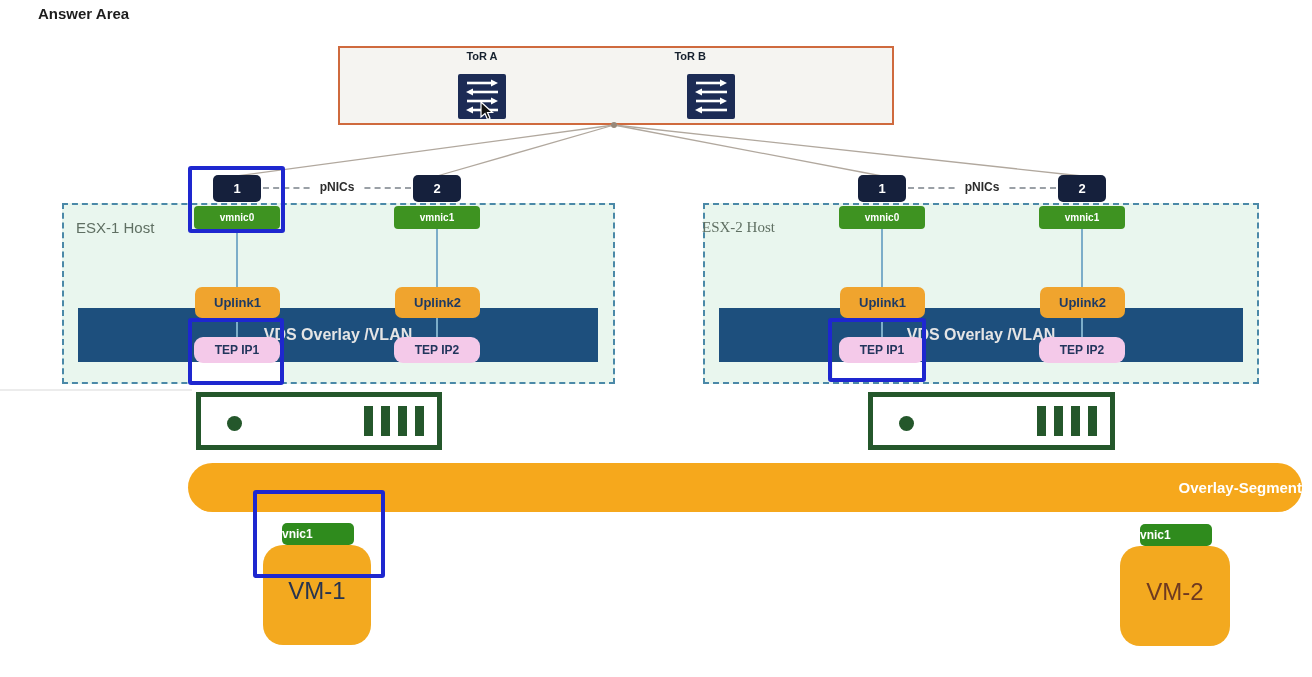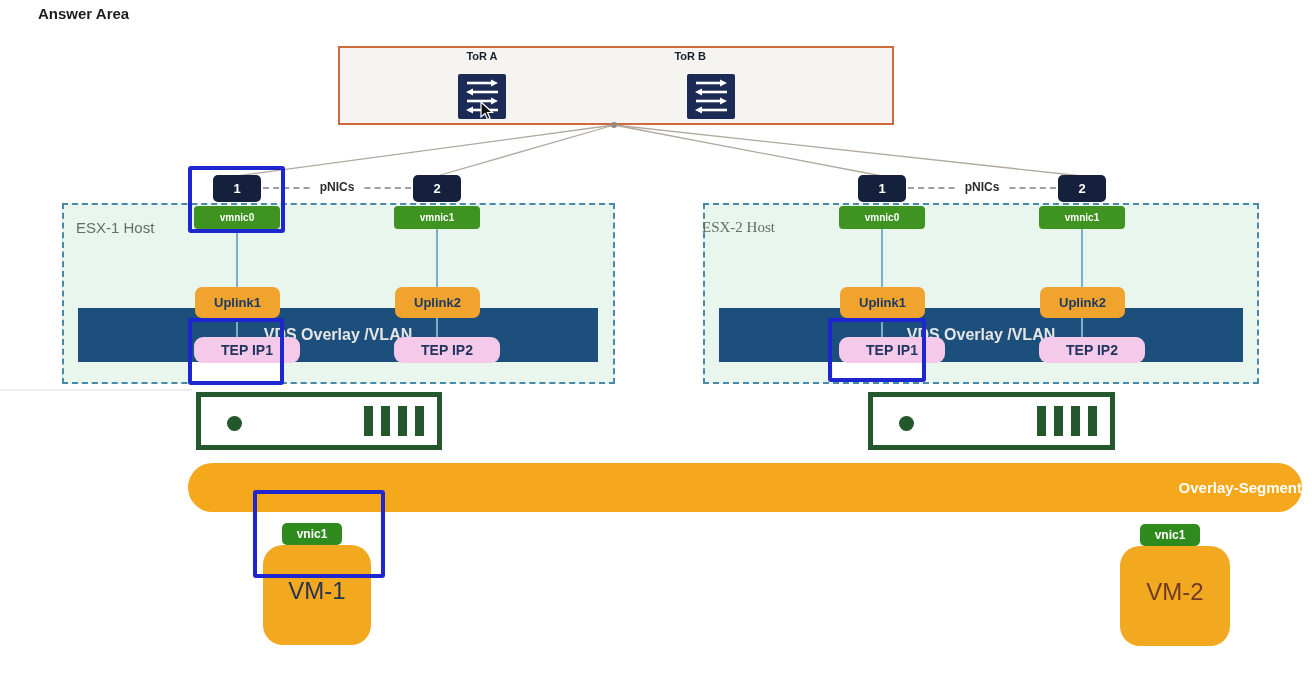--- a/index.html
+++ b/index.html
@@ -31,42 +31,42 @@
   .pnics-lbl{top:180px;width:52px;background:#fff;text-align:center;font-size:12px;
              font-weight:bold;color:#2c2c2c;z-index:2;}
 
   .vmnic{top:206px;width:86px;height:23px;background:#3e9321;border-radius:4px;color:#fff;
          font-size:10px;font-weight:bold;text-align:center;line-height:23px;z-index:5;}
   .uplink{top:287px;width:85px;height:31px;background:#f0a42e;border-radius:7px;color:#1d3a63;
           font-size:13px;font-weight:bold;text-align:center;line-height:31px;z-index:5;}
   .vds{top:308px;height:54px;background:#1d4f7d;z-index:2;display:flex;align-items:center;
        justify-content:center;color:#e5e5e5;font-size:16px;font-weight:bold;}
   .vds-a{left:78px;width:520px;} .vds-b{left:719px;width:524px;}
-  .tep{top:337px;width:106px;height:26px;background:#f4c9e9;border-radius:9px;color:#22355c;
-       font-size:14px;font-weight:bold;text-align:center;line-height:26px;z-index:5;}
+  .tep{top:337px;width:86px;height:26px;background:#f4c9e9;border-radius:9px;color:#22355c;
+       font-size:12px;font-weight:bold;text-align:center;line-height:26px;z-index:5;}
   .patch{background:#fff;z-index:4;}
 
   
   .hl{border:4px solid #1e27cf;border-radius:3px;background:transparent;z-index:6;}
 
   
   .server{top:392px;height:58px;background:#fff;border:5px solid #24572b;z-index:5;}
   .server-dot{position:absolute;left:26px;top:19px;width:15px;height:15px;border-radius:50%;
               background:#24572b;}
   .server-bars{position:absolute;right:13px;top:9px;display:flex;gap:8px;}
   .server-bars i{display:block;width:9px;height:30px;background:#24572b;}
 
   
   .overlay-bar{left:188px;top:463px;width:1114px;height:49px;background:#f6a81c;border-radius:25px;
                display:flex;align-items:center;justify-content:flex-end;color:#fff;
                font-size:15px;font-weight:bold;z-index:2;}
 
   
-  .vnic{width:60px;height:22px;background:#2f8b1d;border-radius:5px;color:#fff;font-size:12px;
-        font-weight:bold;text-align:center;line-height:22px;z-index:5;}
+  .vnic{width:72px;height:22px;background:#2f8b1d;border-radius:5px;color:#fff;font-size:12px;
+        font-weight:bold;text-align:left;line-height:22px;z-index:5;}
   .vm{width:108px;height:100px;background:#f3a91f;border-radius:20px;z-index:5;text-align:center;
       font-size:24px;font-weight:normal;padding-top:32px;}
   .vm1{left:263px;top:545px;color:#273450;} .vm2{left:1120px;top:546px;width:110px;color:#6f3a21;}
   .vm1-vnic{left:282px;top:523px;} .vm2-vnic{left:1140px;top:524px;}
 
   svg.wires{position:absolute;left:0;top:0;z-index:3;pointer-events:none;}
   .cursor{left:480px;top:102px;z-index:7;}
 </style>
 </head>
 <body>

